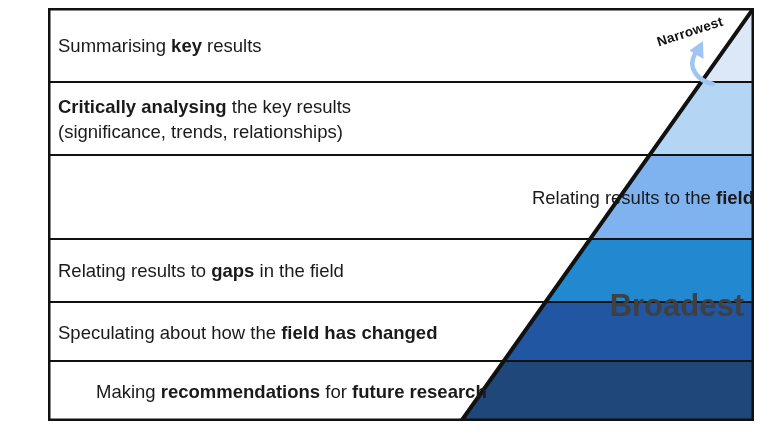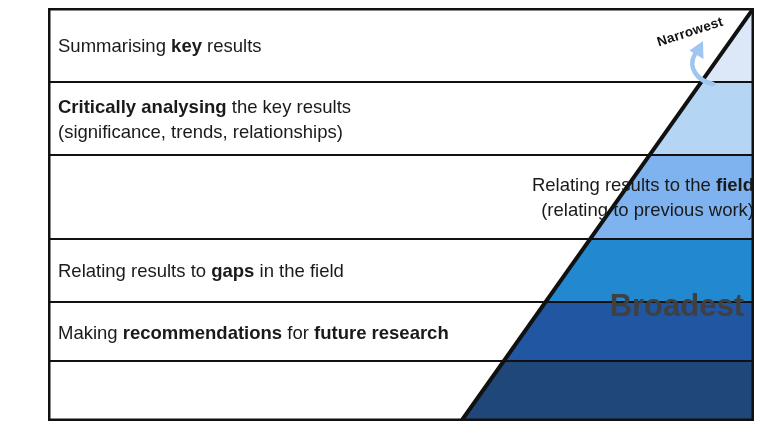--- a/index.html
+++ b/index.html
@@ -100,24 +100,26 @@
     <div class="rows">
       <div class="row">
         <div class="line"><span>Summarising </span><span class="b">key</span><span> results</span></div>
       </div>
       <div class="row">
         <div class="line"><span class="b">Critically analysing</span><span> the key results</span></div>
         <div class="line"><span>(significance, trends, relationships)</span></div>
       </div>
       <div class="row">
         <div class="line"><span>Relating results to the </span><span class="b">field</span></div>
-        <div class="line"><span>(relating to previous work)</span></div>
       </div>
       <div class="row">
         <div class="line"><span>Relating results to </span><span class="b">gaps</span><span> in the field</span></div>
+      </div>
+      <div class="row">
+        <div class="line"><span>Speculating about how the </span><span class="b">field has changed</span></div>
       </div>
       <div class="row">
         <div class="line"><span>Making </span><span class="b">recommendations</span><span> for </span><span class="b">future research</span></div>
       </div>
     </div>
 
     <div class="narrowest-label">Narrowest</div>
     <div class="broadest-label">Broadest</div>
   </div>
 </div>

